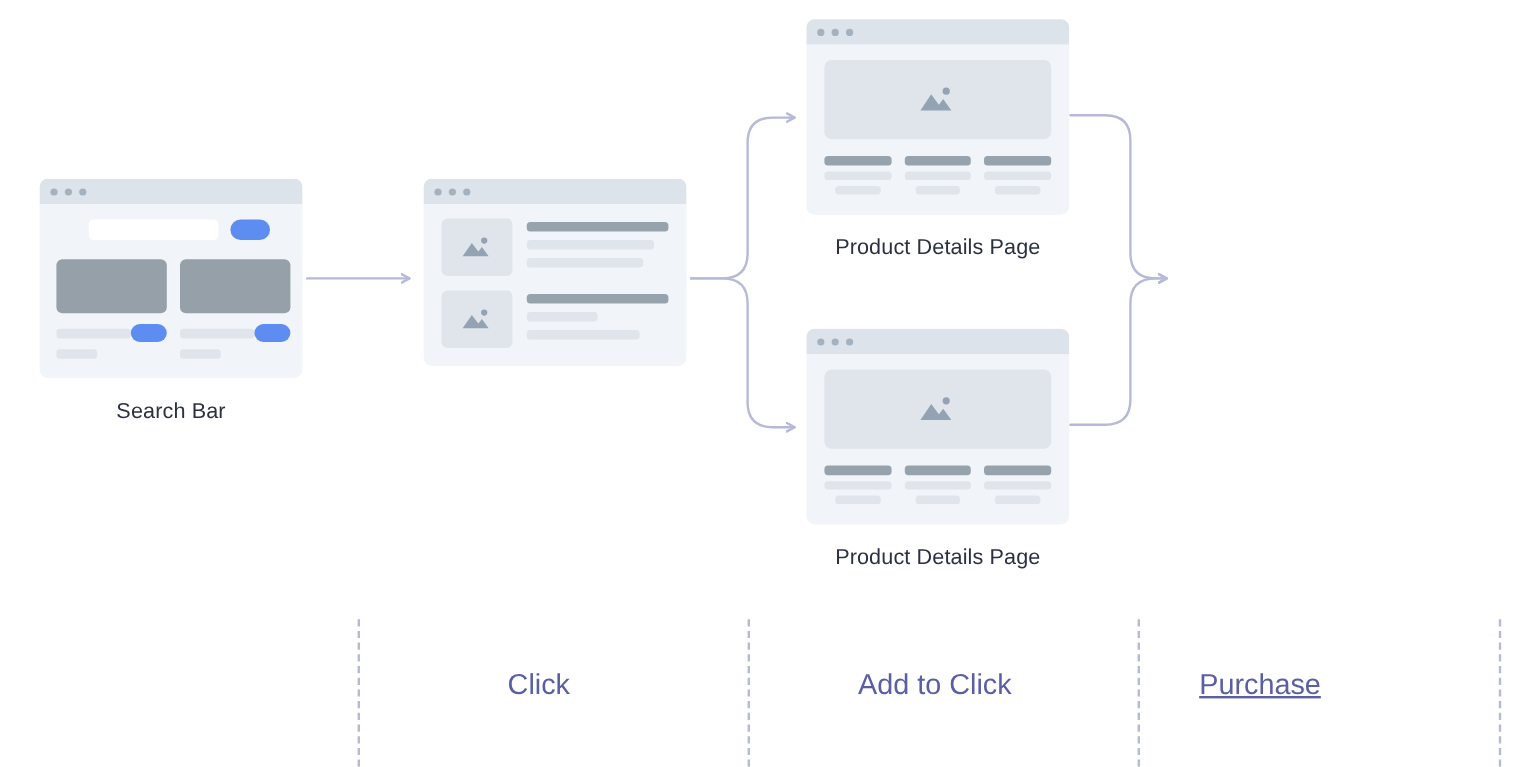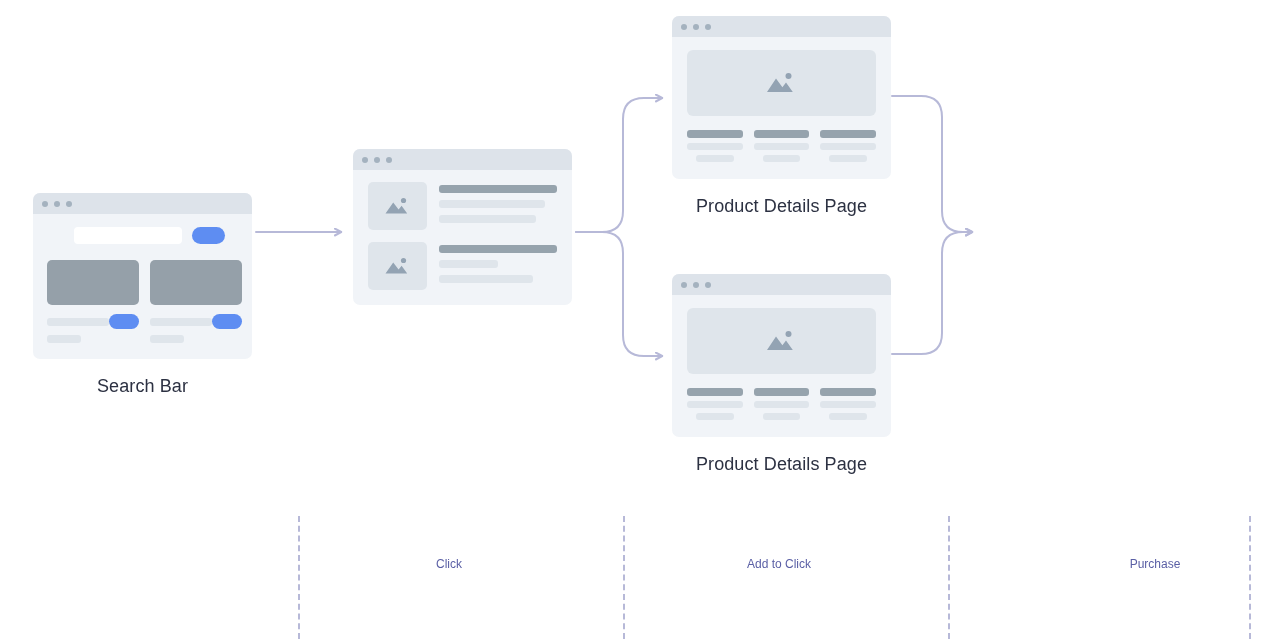--- a/index.html
+++ b/index.html
@@ -210,21 +210,21 @@
   .lane-divider {
     position: absolute;
     top: 0;
     width: 0;
     height: 123px;
     border-left: 2px dashed #b7b9d8;
   }
   .lane-label {
     position: absolute;
     top: 41px;
-    font-size: 12px;
+    font-size: 24px;
     color: #5a5fa5;
     white-space: nowrap;
     transform: translateX(-50%);
   }
 </style>
 </head>
 <body>
 
 <div id="stage">
 
@@ -239,21 +239,21 @@
 
     <path d="M576,232 L602,232 Q623,232 623,211 L623,119 Q623,98 644,98 L662,98" fill="none" stroke="#b7b9d8" stroke-width="2" stroke-linecap="round" stroke-linejoin="round" marker-end="url(#arrowhead)"></path>
 
     <path d="M576,232 L602,232 Q623,232 623,253 L623,335 Q623,356 644,356 L662,356" fill="none" stroke="#b7b9d8" stroke-width="2" stroke-linecap="round" stroke-linejoin="round" marker-end="url(#arrowhead)"></path>
 
     <path d="M892,96 L921,96 Q942,96 942,117 L942,211 Q942,232 963,232 L972,232" fill="none" stroke="#b7b9d8" stroke-width="2" stroke-linecap="round" stroke-linejoin="round" marker-end="url(#arrowhead)"></path>
 
     <path d="M892,354 L921,354 Q942,354 942,333 L942,253 Q942,232 963,232 L972,232" fill="none" stroke="#b7b9d8" stroke-width="2" stroke-linecap="round" stroke-linejoin="round" marker-end="url(#arrowhead)"></path>
   </svg>
 
-  <div class="node" style="left:33px; top:149px; width:219px;margin-top:44px;">
+  <div class="node" style="left:33px; top:149px; width:219px;">
     <div class="card">
       <div class="titlebar">
         <span class="dot"></span>
         <span class="dot"></span>
         <span class="dot"></span>
       </div>
       <div class="body">
 
         <div class="searchrow">
           <div class="searchfield"></div>
@@ -407,16 +407,16 @@
 
 
   <div id="swimlane">
     <div class="lane-divider" style="left:298px;"></div>
     <div class="lane-divider" style="left:623px;"></div>
     <div class="lane-divider" style="left:948px;"></div>
     <div class="lane-divider" style="left:1249px;"></div>
 
     <div class="lane-label" style="left:449px;">Click</div>
     <div class="lane-label" style="left:779px;">Add to Click</div>
-    <div class="lane-label" style="left:1155px;">Purchase</div>
+    <div class="lane-label" style="left:1050px;text-decoration:underline;">Purchase</div>
   </div>
 
 </div>
 
 </body></html>

